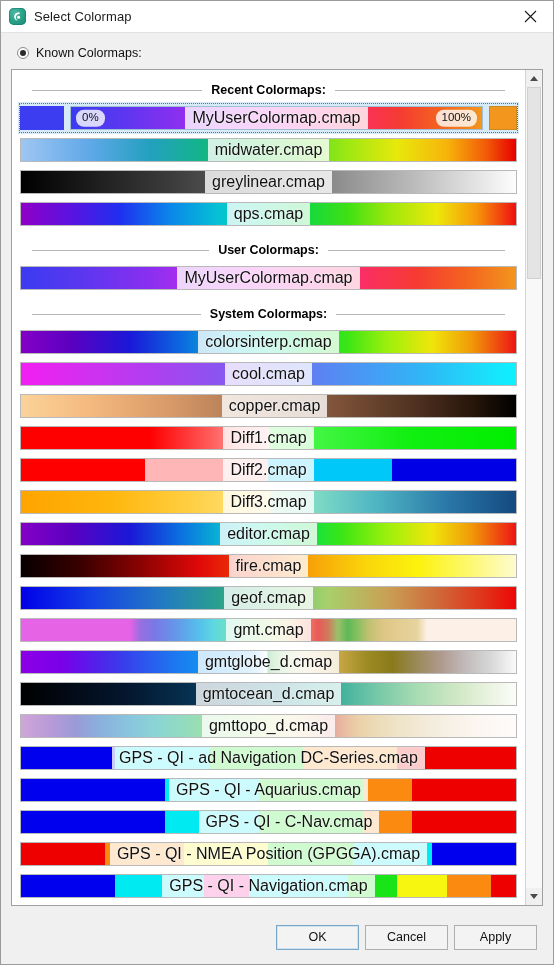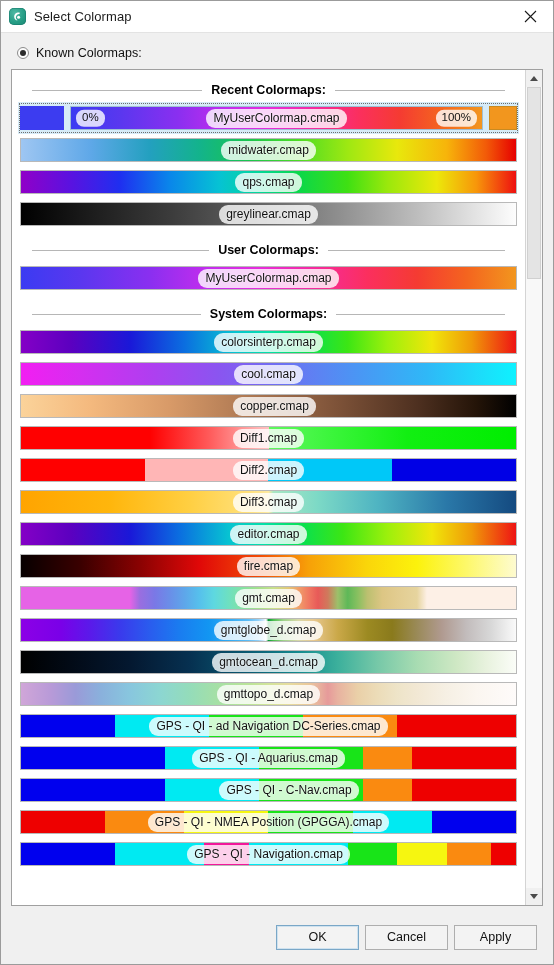--- a/index.html
+++ b/index.html
@@ -105,22 +105,22 @@
   .cmap-row.selected .swatch-right{display:block}
   .bar{
     flex:1;height:24px;position:relative;
     border:1px solid #b9b9b9;box-sizing:border-box;
     display:flex;align-items:center;justify-content:center;
     overflow:hidden;
   }
   .cmap-row.selected .bar{border:1px solid #9fbfd4;}
   .bar .pill{
     position:relative;z-index:3;
-    font-size:12px;line-height:1;
-    padding:3px 7px 4px 7px;border-radius:9px;
+    font-size:16px;line-height:1;
+    padding:3px 7px 4px 7px;border-radius:0;
     background:rgba(255,255,255,0.80);
     color:#111;white-space:nowrap;
     text-shadow:0 0 2px rgba(255,255,255,0.9);
   }
   .bar .pct{
     position:absolute;z-index:3;top:50%;transform:translateY(-50%);
     font-size:11.5px;line-height:1;
     padding:2px 6px 3px 6px;border-radius:8px;
     background:rgba(255,255,255,0.80);color:#111;
   }
@@ -221,27 +221,27 @@
                 <span class="pct hi">100%</span>
               </div>
               <span class="swatch-right" style="background: rgb(242, 150, 30);"></span>
             </div>
             <div class="cmap-row">
               <div class="bar" style="background-image: linear-gradient(to right, rgb(158, 198, 242) 0%, rgb(95, 168, 232) 14%, rgb(35, 160, 191) 26%, rgb(19, 179, 140) 36%, rgb(25, 198, 78) 46%, rgb(77, 220, 35) 56%, rgb(158, 232, 18) 66%, rgb(232, 232, 12) 76%, rgb(247, 180, 10) 86%, rgb(242, 90, 8) 94%, rgb(230, 0, 0) 100%);">
                 <span class="pill">midwater.cmap</span>
               </div>
             </div>
             <div class="cmap-row">
+              <div class="bar" style="background-image: linear-gradient(to right, rgb(0, 0, 0) 0%, rgb(28, 28, 28) 14%, rgb(59, 59, 59) 30%, rgb(99, 99, 99) 48%, rgb(142, 142, 142) 64%, rgb(189, 189, 189) 80%, rgb(234, 234, 234) 94%, rgb(253, 253, 253) 100%);">
+                <span class="pill">greylinear.cmap</span>
+              </div>
+            </div>
+            <div class="cmap-row">
               <div class="bar" style="background-image: linear-gradient(to right, rgb(144, 0, 200) 0%, rgb(90, 18, 224) 10%, rgb(31, 47, 240) 20%, rgb(10, 134, 234) 30%, rgb(6, 194, 212) 40%, rgb(4, 215, 154) 48%, rgb(10, 215, 74) 56%, rgb(63, 224, 19) 66%, rgb(154, 232, 12) 74%, rgb(236, 232, 10) 84%, rgb(247, 150, 10) 92%, rgb(238, 16, 16) 100%);">
                 <span class="pill">qps.cmap</span>
-              </div>
-            </div>
-            <div class="cmap-row">
-              <div class="bar" style="background-image: linear-gradient(to right, rgb(0, 0, 0) 0%, rgb(28, 28, 28) 14%, rgb(59, 59, 59) 30%, rgb(99, 99, 99) 48%, rgb(142, 142, 142) 64%, rgb(189, 189, 189) 80%, rgb(234, 234, 234) 94%, rgb(253, 253, 253) 100%);">
-                <span class="pill">greylinear.cmap</span>
               </div>
             </div>
             <div class="section-head">
               <span class="rule left"></span>
               <span class="lbl">User Colormaps:</span>
               <span class="rule right"></span>
             </div>
             <div class="cmap-row">
               <div class="bar" style="background-image: linear-gradient(to right, rgb(59, 59, 242) 0%, rgb(90, 55, 239) 12%, rgb(138, 47, 240) 26%, rgb(195, 45, 237) 38%, rgb(230, 45, 220) 48%, rgb(246, 43, 154) 60%, rgb(251, 47, 94) 70%, rgb(245, 59, 50) 80%, rgb(244, 100, 31) 90%, rgb(242, 150, 30) 100%);">
                 <span class="pill">MyUserColormap.cmap</span>
@@ -283,20 +283,25 @@
               </div>
             </div>
             <div class="cmap-row">
               <div class="bar" style="background-image: linear-gradient(to right, rgb(132, 0, 198) 0%, rgb(92, 0, 192) 10%, rgb(26, 24, 216) 22%, rgb(11, 110, 224) 32%, rgb(7, 195, 210) 42%, rgb(5, 224, 168) 49%, rgb(10, 224, 78) 57%, rgb(60, 230, 20) 65%, rgb(156, 240, 12) 74%, rgb(240, 230, 10) 83%, rgb(240, 154, 8) 91%, rgb(238, 20, 20) 100%);">
                 <span class="pill">editor.cmap</span>
               </div>
             </div>
             <div class="cmap-row">
               <div class="bar" style="background-image: linear-gradient(to right, rgb(7, 0, 0) 0%, rgb(58, 0, 0) 12%, rgb(138, 2, 2) 24%, rgb(224, 8, 8) 36%, rgb(242, 74, 6) 48%, rgb(247, 160, 8) 58%, rgb(250, 214, 10) 70%, rgb(252, 242, 12) 80%, rgb(253, 248, 106) 90%, rgb(254, 251, 208) 100%);">
                 <span class="pill">fire.cmap</span>
+              </div>
+            </div>
+            <div class="cmap-row">
+              <div class="bar" style="background-image: linear-gradient(to right, rgb(0, 0, 232) 0%, rgb(20, 64, 230) 14%, rgb(34, 120, 196) 28%, rgb(42, 160, 142) 40%, rgb(94, 199, 122) 52%, rgb(168, 208, 106) 62%, rgb(201, 160, 85) 74%, rgb(207, 106, 58) 84%, rgb(224, 48, 24) 94%, rgb(238, 6, 6) 100%);">
+                <span class="pill">geof.cmap</span>
               </div>
             </div>
             <div class="cmap-row">
               <div class="bar" style="background-image: linear-gradient(to right, rgb(230, 99, 230) 0%, rgb(230, 99, 230) 22%, rgb(154, 110, 224) 24%, rgb(122, 120, 230) 27%, rgb(106, 142, 232) 30%, rgb(94, 166, 234) 33%, rgb(86, 192, 236) 36%, rgb(94, 216, 224) 39%, rgb(110, 224, 192) 42%, rgb(134, 226, 160) 45%, rgb(166, 224, 140) 48%, rgb(200, 224, 140) 51%, rgb(226, 200, 120) 54%, rgb(240, 160, 106) 56%, rgb(240, 122, 98) 58%, rgb(232, 90, 88) 60%, rgb(207, 122, 92) 62%, rgb(156, 192, 106) 64%, rgb(94, 184, 88) 66%, rgb(136, 192, 96) 68%, rgb(188, 192, 112) 70%, rgb(221, 198, 132) 73%, rgb(226, 204, 144) 76%, rgb(230, 212, 158) 80%, rgb(253, 240, 230) 82%, rgb(253, 240, 230) 100%);">
                 <span class="pill">gmt.cmap</span>
               </div>
             </div>
             <div class="cmap-row">
               <div class="bar" style="background-image: linear-gradient(to right, rgb(140, 0, 230) 0%, rgb(122, 0, 232) 8%, rgb(90, 26, 234) 14%, rgb(58, 58, 236) 20%, rgb(42, 92, 238) 26%, rgb(26, 124, 240) 32%, rgb(18, 150, 242) 38%, rgb(48, 170, 244) 42%, rgb(92, 188, 246) 46%, rgb(146, 208, 248) 48%, rgb(208, 232, 252) 49%, rgb(255, 255, 255) 49.5%, rgb(10, 154, 58) 50%, rgb(76, 191, 80) 51%, rgb(158, 210, 138) 53%, rgb(216, 216, 168) 56%, rgb(232, 200, 144) 59%, rgb(202, 168, 72) 64%, rgb(156, 138, 34) 70%, rgb(138, 122, 28) 75%, rgb(154, 138, 88) 80%, rgb(176, 154, 144) 85%, rgb(194, 188, 188) 90%, rgb(216, 216, 216) 95%, rgb(250, 250, 250) 100%);">
                 <span class="pill">gmtglobe_d.cmap</span>

